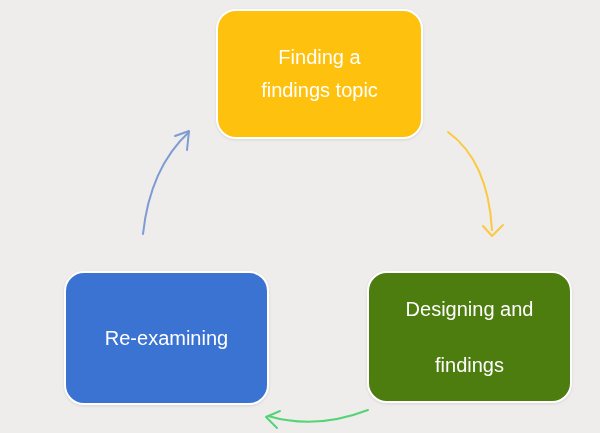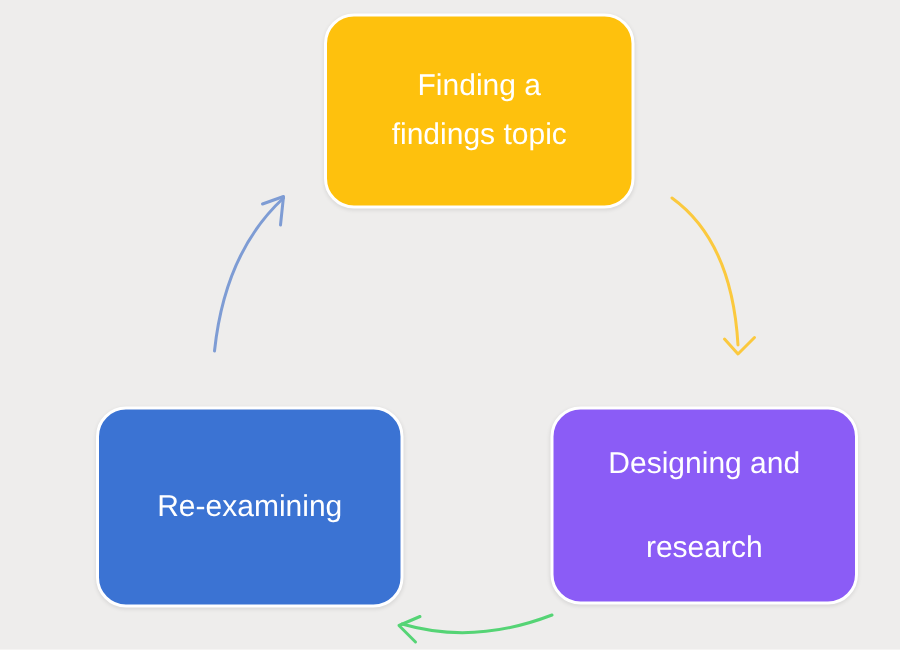--- a/index.html
+++ b/index.html
@@ -79,22 +79,22 @@
       <path d="M 143 234 Q 150 168 189 132" stroke="#7E9CD4"></path>
       <polyline points="175,136 189,131 187,150" stroke="#7E9CD4"></polyline>
     </g>
   </svg>
 
   <div class="node node-finding" style="background-color: rgb(254, 193, 13); color: rgb(255, 255, 255); border-color: rgb(255, 255, 255);">
     <div>Finding a</div>
     <div>findings topic</div>
   </div>
 
-  <div class="node node-designing" style="background-color: #8b5cf6; color: rgb(255, 255, 255); border-color: rgb(255, 255, 255); gap: 24px;">
+  <div class="node node-designing" style="background-color: #4d7c0f; color: rgb(255, 255, 255); border-color: rgb(255, 255, 255); gap: 24px;">
     <div>Designing and</div>
-    <div>research</div>
+    <div>findings</div>
   </div>
 
   <div class="node node-reexamining" style="background-color: rgb(59, 115, 211); color: rgb(255, 255, 255); border-color: rgb(255, 255, 255);">
     <div>Re-examining</div>
   </div>
 
 </div>
 
 </body></html>

